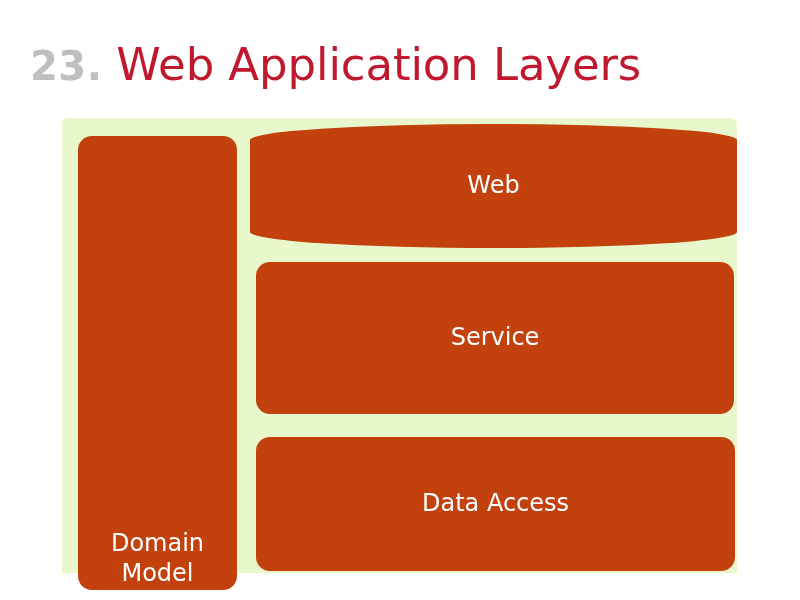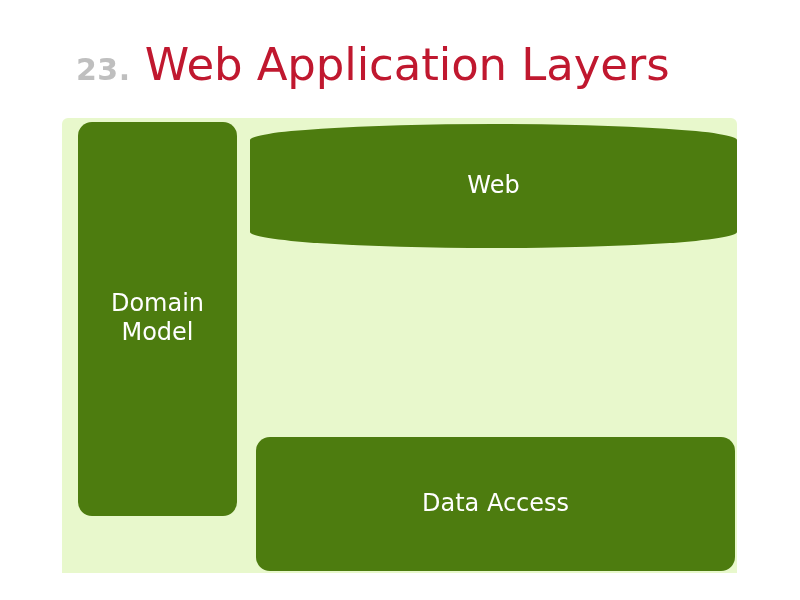--- a/index.html
+++ b/index.html
@@ -28,26 +28,25 @@
     position: absolute;
     left: 30px;
     top: 42px;
     width: 740px;
     height: 58px;
     display: flex;
     align-items: baseline;
     white-space: nowrap;
   }
   #slide-number {
-    font-size: 30px;
+    font-size: 40px;
     font-weight: bold;
     color: #bfbfbf;
     letter-spacing: 0.5px;
     line-height: 1;
-    margin-left: 46px;
   }
   #title-text {
     font-size: 45px;
     font-weight: normal;
     color: #c0182f;
     line-height: 1;
     margin-left: 14px;
     letter-spacing: -0.1px;
   }
 
@@ -63,38 +62,39 @@
     position: absolute;
     left: 0; top: 0;
     width: 675px;
     height: 455px;
     background: #e8f8cc;
     border-radius: 6px 6px 0 0;
   }
 
   .layer-box {
     position: absolute;
-    background: #4d7c0f;
+    background: #c2410c;
     color: #ffffff;
     display: flex;
     align-items: center;
     justify-content: center;
     text-align: center;
     font-size: 24px;
     line-height: 1.22;
     box-sizing: border-box;
   }
 
   
   #box-domain {
     left: 16px;
-    top: 4px;
+    top: 18px;
     width: 159px;
-    height: 394px;
+    height: 454px;
     border-radius: 14px 14px 14px 14px;
+    align-items: flex-end;
   }
   #box-domain .box-label { padding-bottom: 2px; }
 
   
   #box-web {
     left: 188px;
     top: 6px;
     width: 487px;
     height: 124px;
     border-radius: 50% 50% 50% 50% / 16px 16px 16px 16px;
@@ -139,20 +139,23 @@
 
     <div class="layer-box" id="box-domain">
       <span class="box-label">Domain
 Model</span>
     </div>
 
     <div class="layer-box" id="box-web">
       <span class="box-label">Web</span>
     </div>
 
+    <div class="layer-box" id="box-service">
+      <span class="box-label">Service</span>
+    </div>
 
     <div class="layer-box" id="box-data-access">
       <span class="box-label">Data Access</span>
     </div>
 
   </div>
 
 </div>
 
 </body></html>

